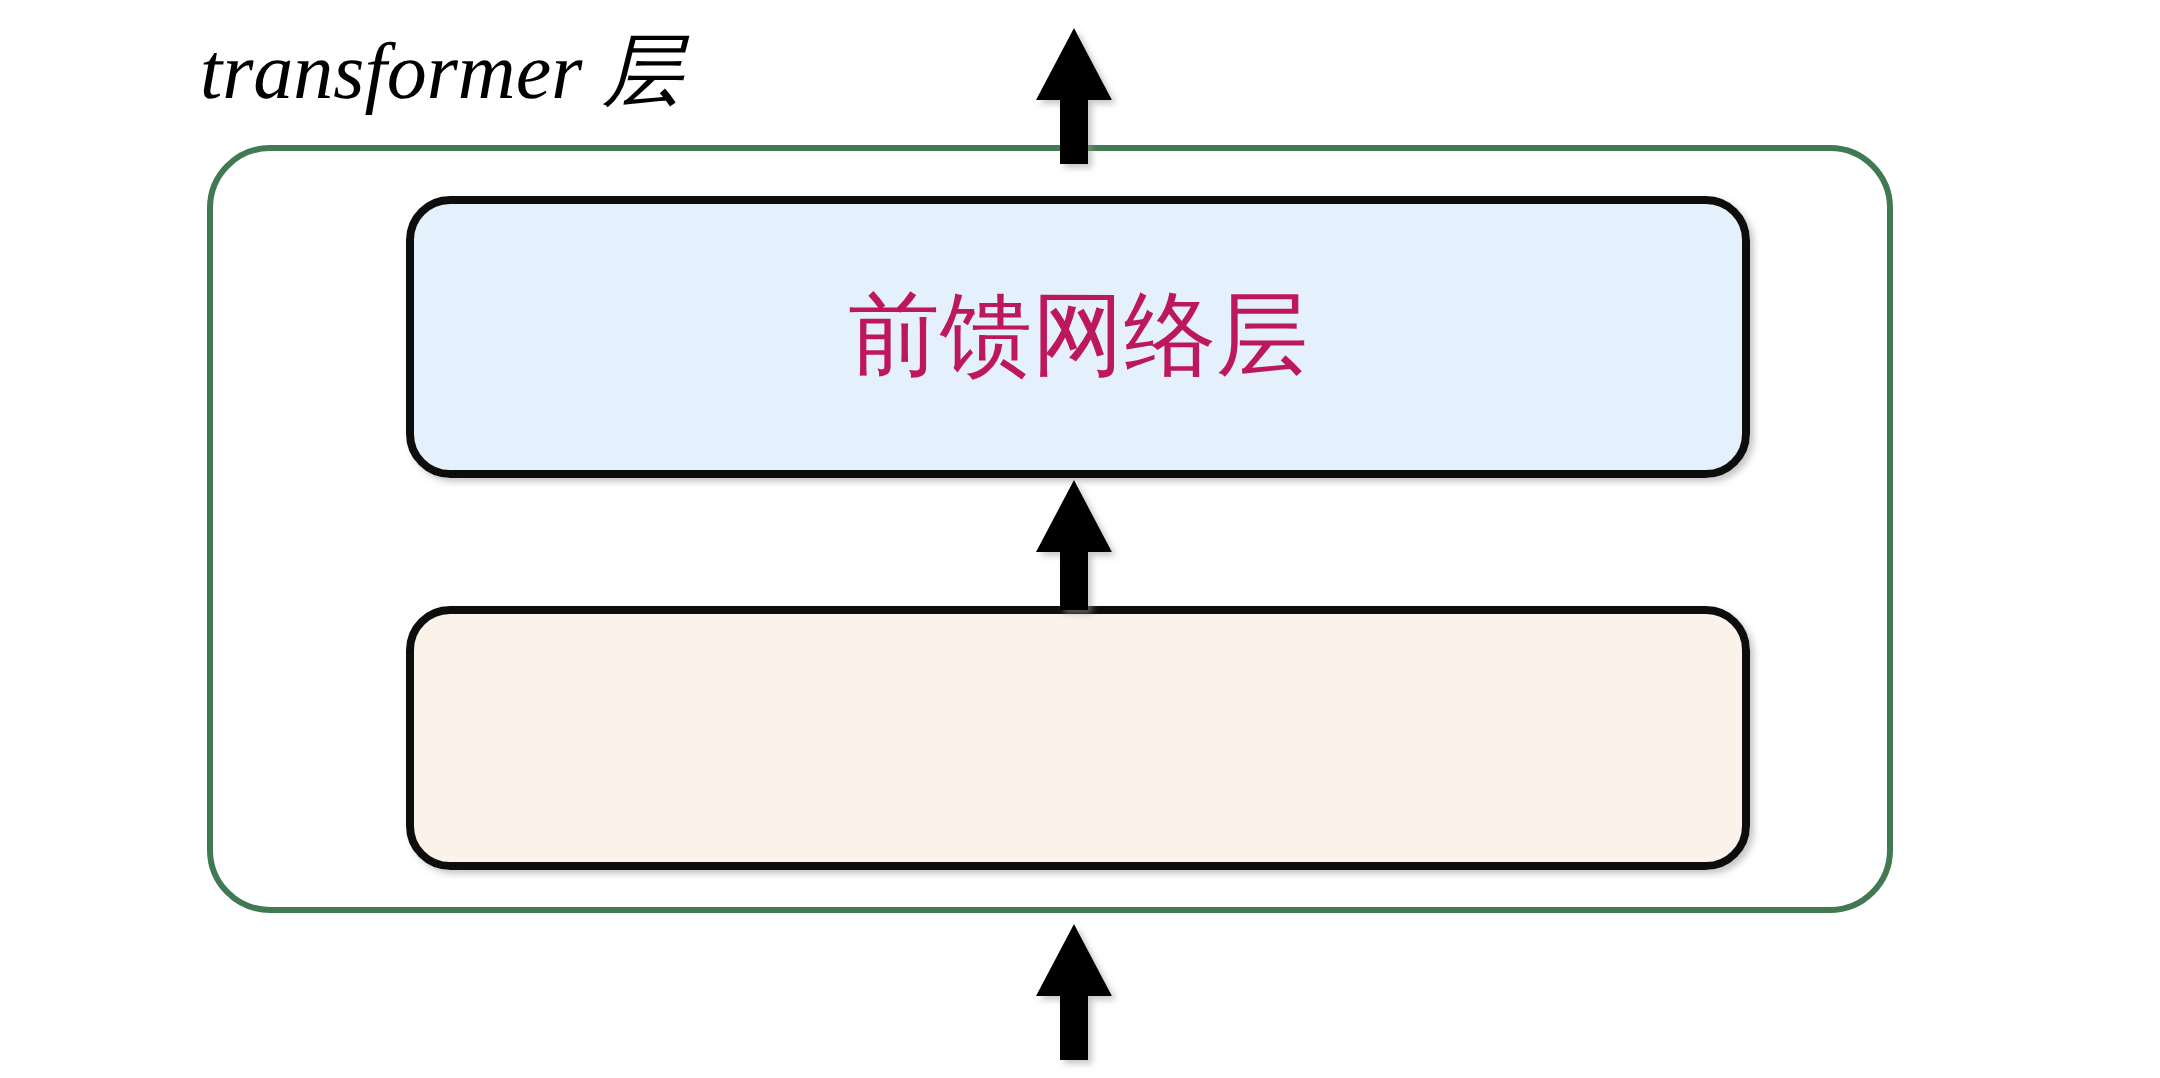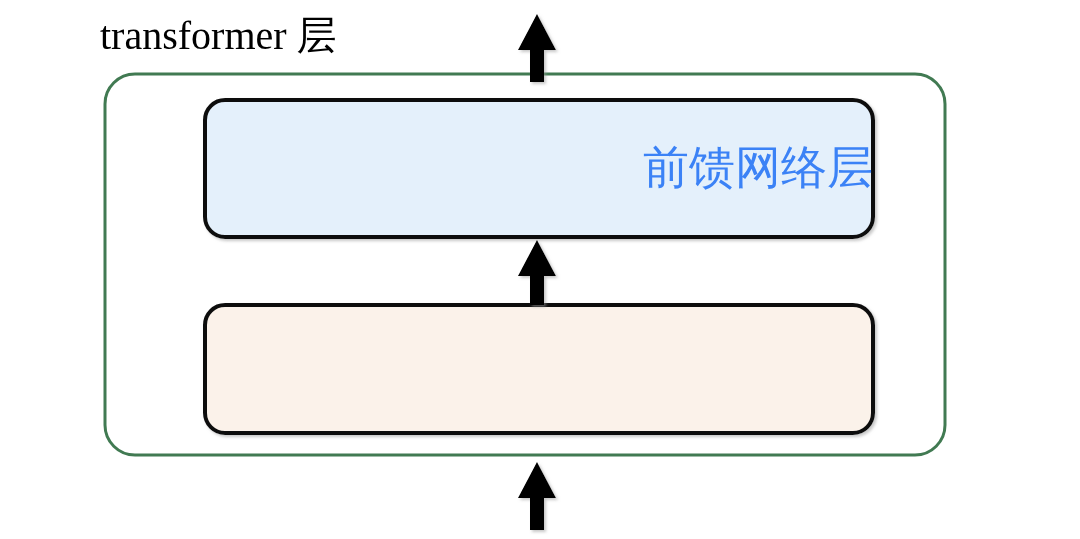--- a/index.html
+++ b/index.html
@@ -27,25 +27,26 @@
   }
   .diagram-title {
     position: absolute;
     left: 100px;
     top: 13px;
     font-size: 40px;
     line-height: 46px;
     color: #000000;
     white-space: nowrap;
     font-family: "Liberation Serif", "DejaVu Serif", serif;
+    font-style: italic;
   }
   .box-label {
     position: absolute;
-    text-align: right;
-    color: #3b82f6;
+    text-align: center;
+    color: #be185d;
     white-space: nowrap;
     font-family: "Liberation Serif", "DejaVu Serif", serif;
     font-size: 46px;
     line-height: 50px;
   }
   #ffn-label {
     left: 205px;
     top: 143px;
     width: 668px;
   }

